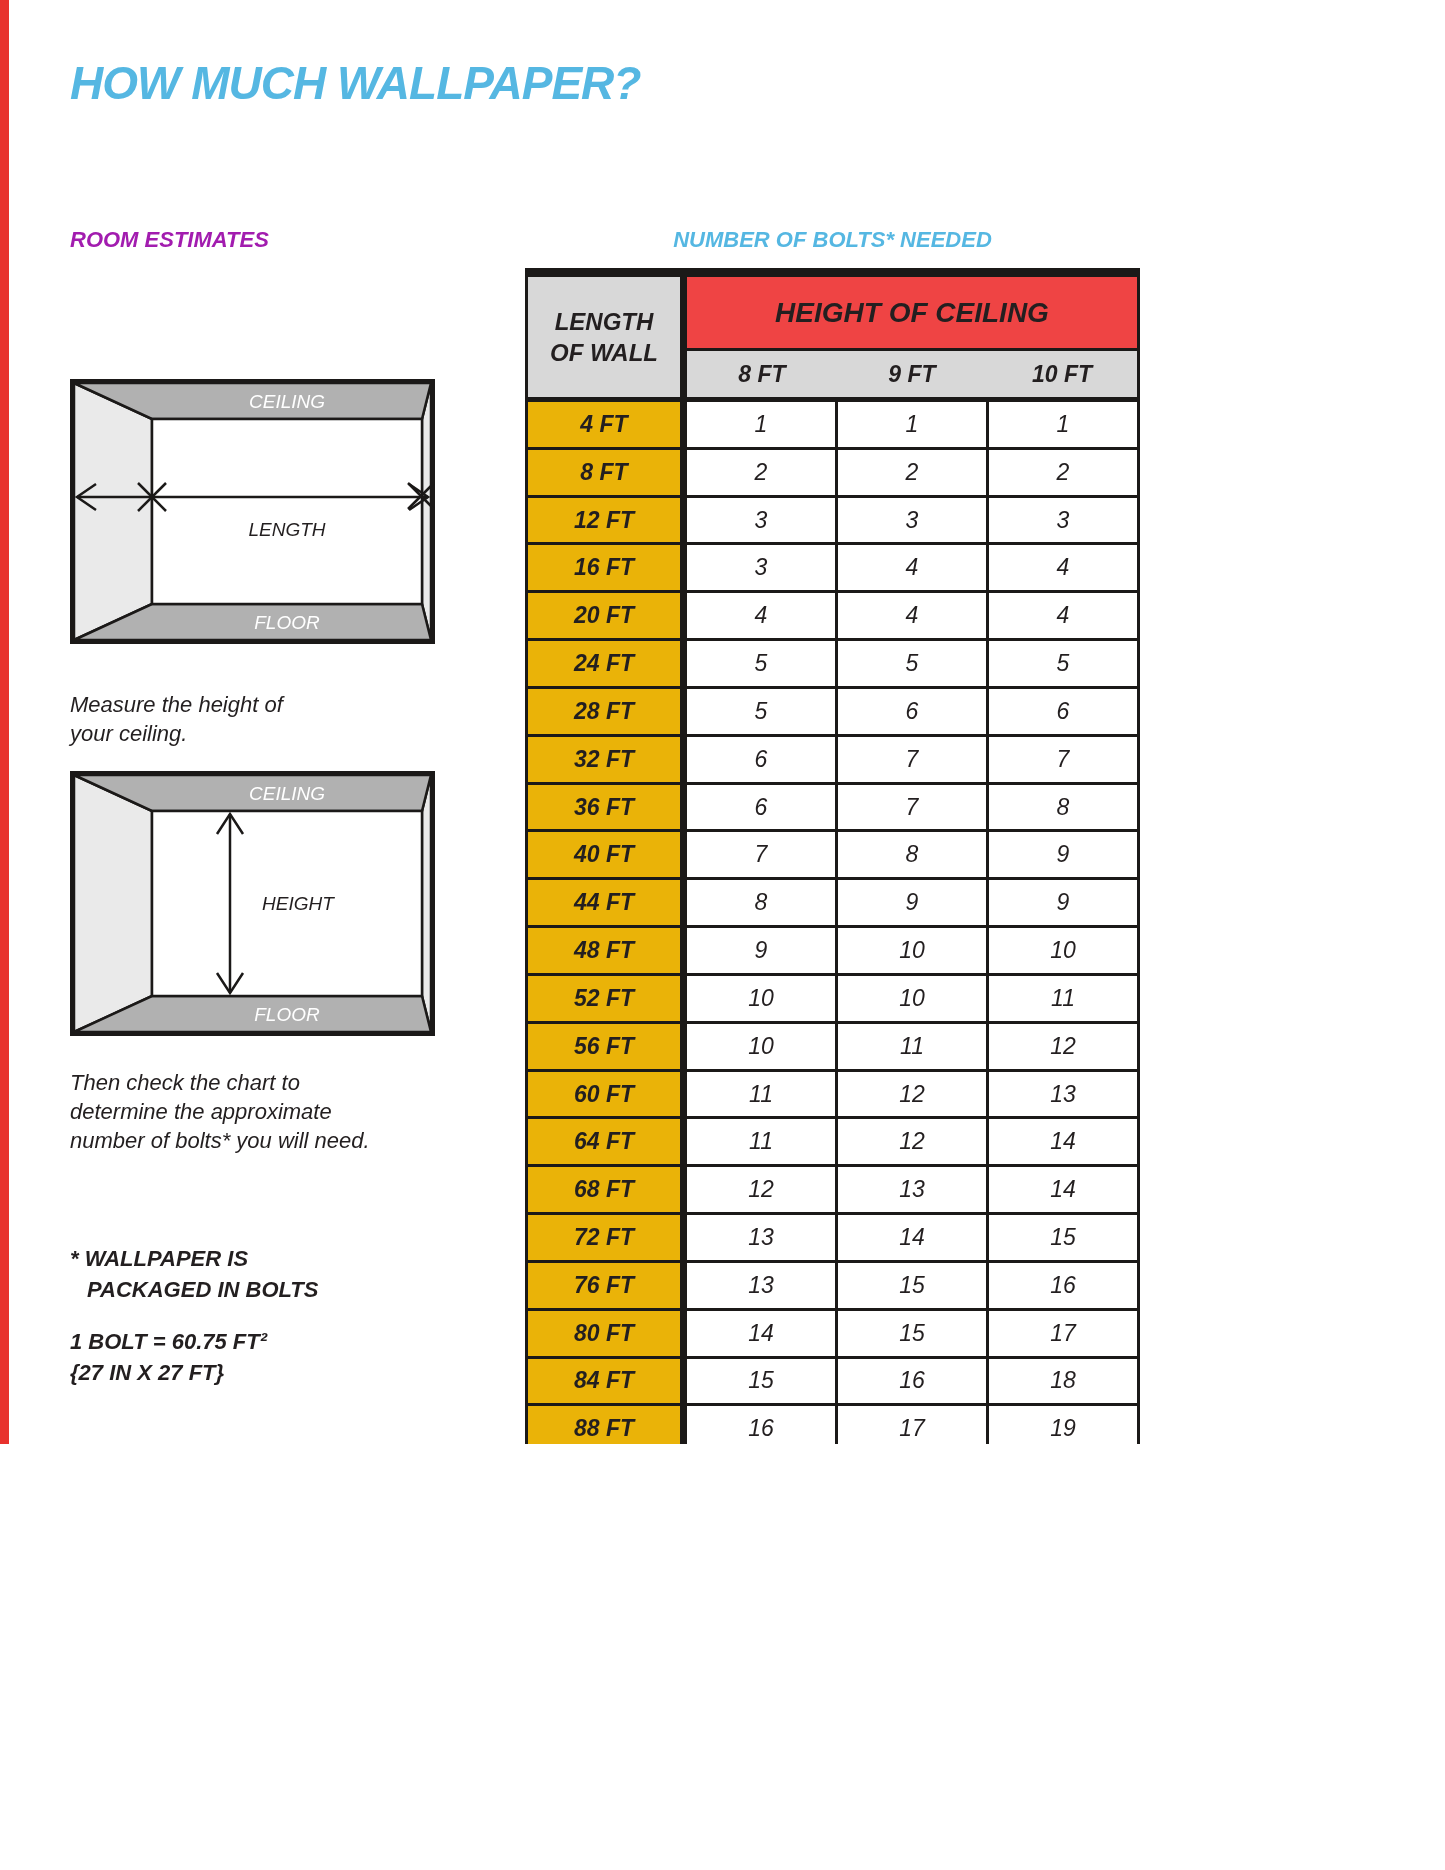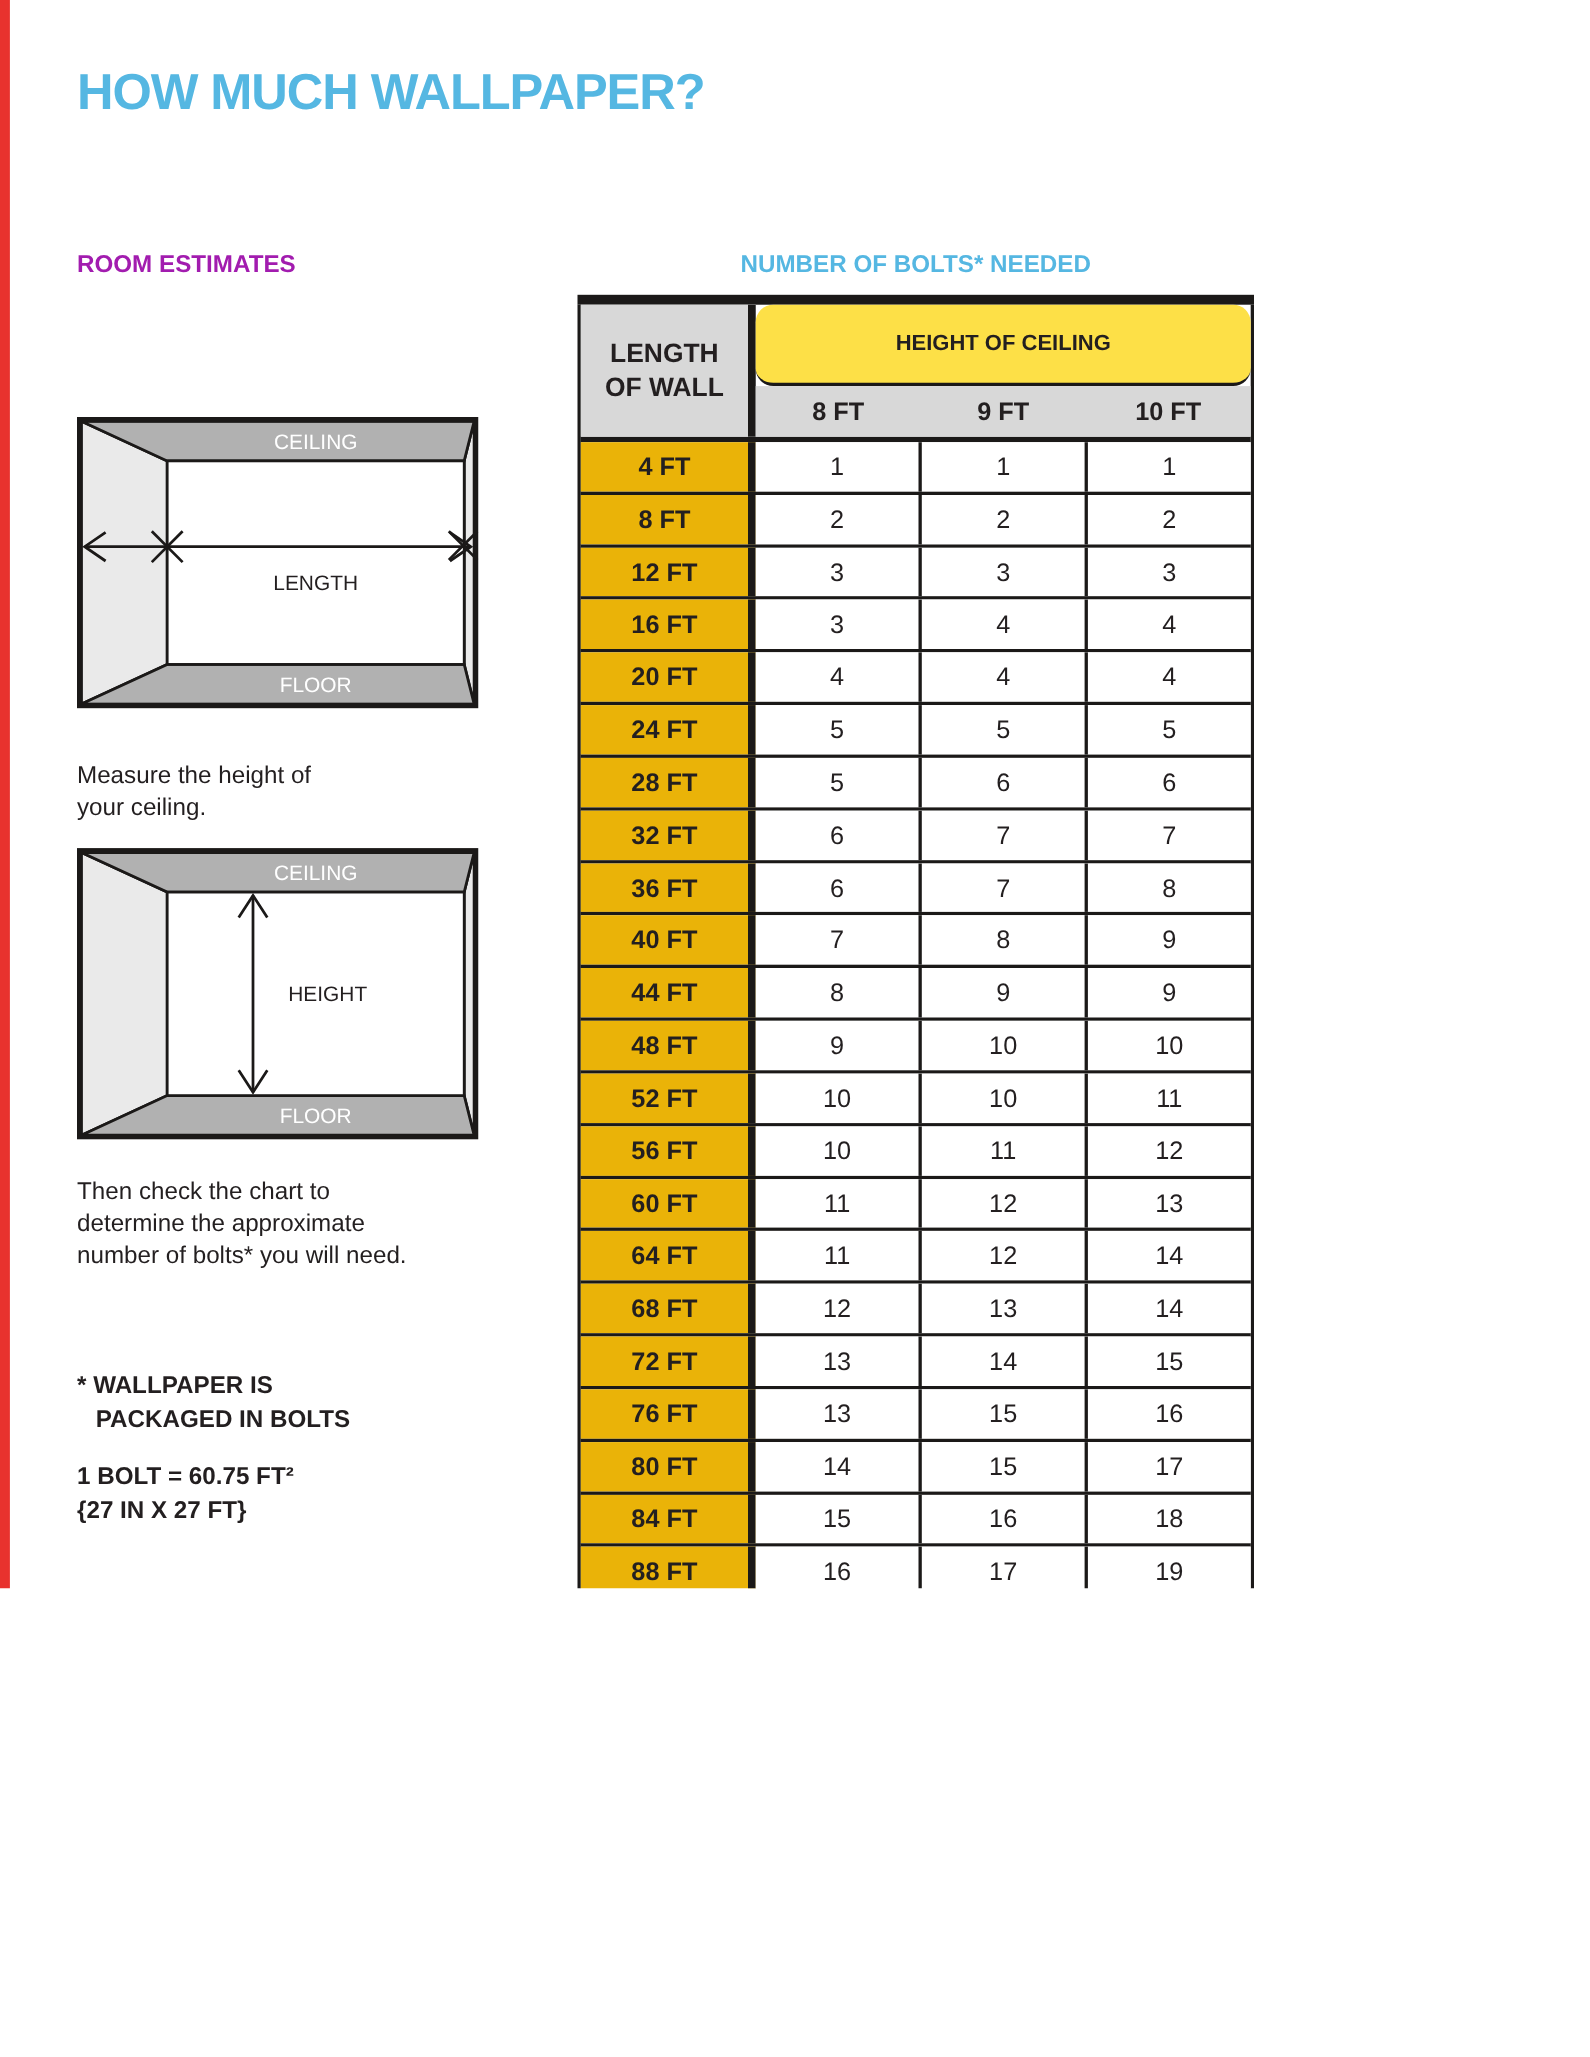--- a/index.html
+++ b/index.html
@@ -3,20 +3,21 @@
 <meta charset="utf-8">
 <style>
   html,body{margin:0;padding:0;background:#ffffff;}
   .page{
     position:relative;
     width:1445px;height:1444px;
     background:#ffffff;
     font-family:"Liberation Sans", sans-serif;
     color:#231f20;
     overflow:hidden;
+    font-style:italic;
   }
   .abs{position:absolute;}
   
   .stripe{left:0;top:0;width:9px;height:1870px;background:#e8322e;}
   
   .page-title{
     left:70px;top:56px;
     font-size:46px;font-weight:bold;letter-spacing:-1px;
     color:#55b7e2;white-space:nowrap;
   }
@@ -48,23 +49,23 @@
     border-bottom:5px solid #1b1918;
   }
   .t-header{display:flex;border-bottom:5px solid #1b1918;}
   .corner-cell{
     width:152px;background:#d8d8d8;border-right:7px solid #1b1918;
     display:flex;flex-direction:column;justify-content:center;align-items:center;
     font-weight:bold;font-size:24px;line-height:31px;color:#231f20;
   }
   .head-right{flex:1;display:flex;flex-direction:column;min-width:0;}
   .group-header{
-    height:71px;background:#fde047;border-bottom:3px solid #1b1918;
+    height:71px;background:#ef4444;border-bottom:3px solid #1b1918;
     display:flex;align-items:center;justify-content:center;
-    font-weight:bold;font-size:20px;color:#231f20;border-radius:16px;
+    font-weight:bold;font-size:28px;color:#231f20;
   }
   .subrow{height:46px;background:#d8d8d8;display:flex;}
   .subcell{flex:1;display:flex;align-items:center;justify-content:center;
     font-weight:bold;font-size:23px;color:#231f20;}
   .t-body{height:1097px;display:flex;flex-direction:column;}
   .t-row{flex:1;display:flex;min-height:0;}
   .t-row + .t-row{border-top:3px solid #1b1918;}
   .t-row .label-cell{
     width:152px;background:#eab308;border-right:7px solid #1b1918;
     display:flex;align-items:center;justify-content:center;

